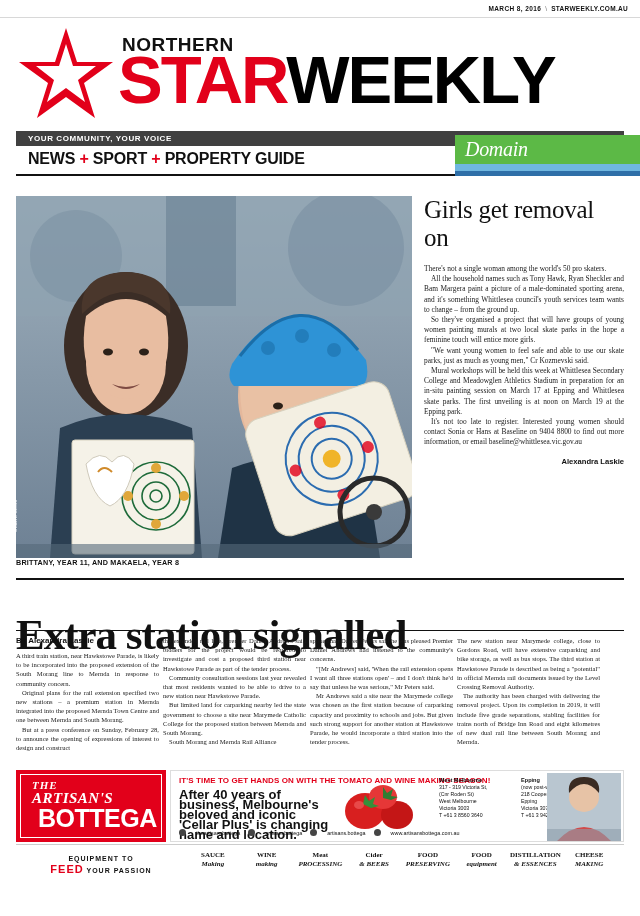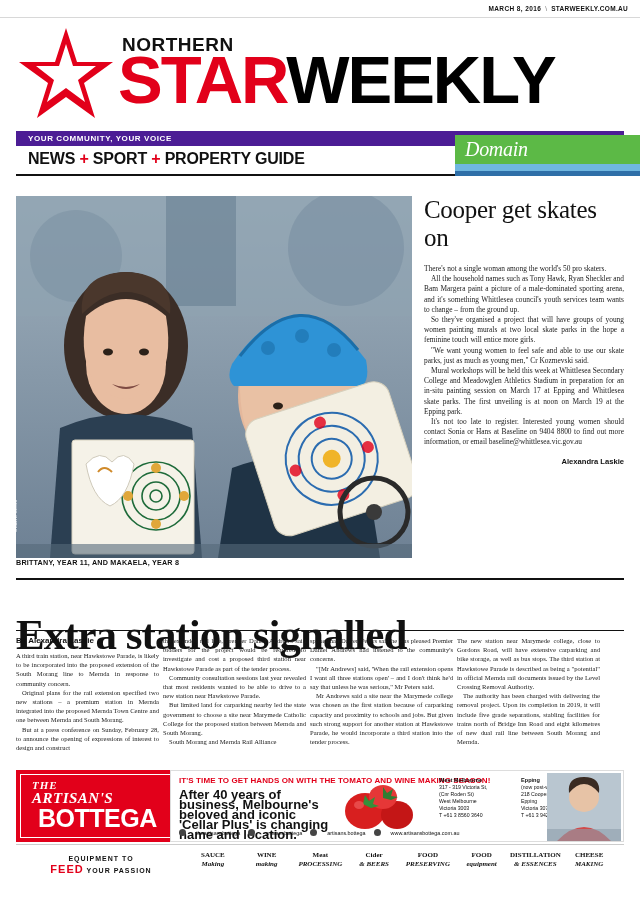--- a/index.html
+++ b/index.html
@@ -91,21 +91,21 @@
   }
   .starweekly .red { color: #e2001a; }
   .starweekly .blk { color: #000; }
 
   
   .strap-red {
     position: absolute;
     top: 131px; left: 16px;
     width: 608px;
     height: 15px;
-    background: #4c1d95;
+    background: #404040;
     color: #fff;
     font-size: 8px;
     font-weight: bold;
     letter-spacing: 0.6px;
     display: flex;
     align-items: center;
     padding-left: 12px;
     box-sizing: border-box;
   }
   .strap-white {
@@ -291,21 +291,20 @@
 
   
   .ad-bottega {
     position: absolute;
     left: 16px;
     top: 770px;
     width: 150px;
     height: 72px;
     background: #e2001a;
     overflow: hidden;
-    padding-left: 12px;
   }
   .bottega-inner {
     position: absolute;
     inset: 4px;
     border: 1px solid #fff;
   }
   .bottega-the {
     position: absolute;
     left: 16px;
     top: 9px;
@@ -573,21 +572,21 @@
       <circle cx="358" cy="316" r="34" fill="none" stroke="#2a2a2a" stroke-width="5"></circle>
       <circle cx="358" cy="316" r="8" fill="#3a3a3a"></circle>
       <rect x="0" y="348" width="396" height="14" fill="#55697a" opacity="0.6"></rect>
     </svg>
     <div class="photo-credit">Shawn Smits</div>
   </div>
 
   <div class="caption">BRITTANY, YEAR 11, AND MAKAELA, YEAR 8</div>
 
   <div class="side-col">
-    <h2 class="side-headline">Cooper get skates on</h2>
+    <h2 class="side-headline">Girls get removal on</h2>
     <div class="side-body">
       <p>There's not a single woman among the world's 50 pro skaters.</p>
       <p>All the household names such as Tony Hawk, Ryan Sheckler and Bam Margera paint a picture of a male-dominated sporting arena, and it's something Whittlesea council's youth services team wants to change – from the ground up.</p>
       <p>So they've organised a project that will have groups of young women painting murals at two local skate parks in the hope a feminine touch will entice more girls.</p>
       <p>"We want young women to feel safe and able to use our skate parks, just as much as young men," Cr Kozmevski said.</p>
       <p>Mural workshops will be held this week at Whittlesea Secondary College and Meadowglen Athletics Stadium in preparation for an in-situ painting session on March 17 at Epping and Whittlesea skate parks. The first unveiling is at noon on March 19 at the Epping park.</p>
       <p>It's not too late to register. Interested young women should contact Sonia or Hans at Baseline on 9404 8800 to find out more information, or email baseline@whittlesea.vic.gov.au</p>
     </div>
     <div class="byline-right">Alexandra Laskie</div>
   </div>

